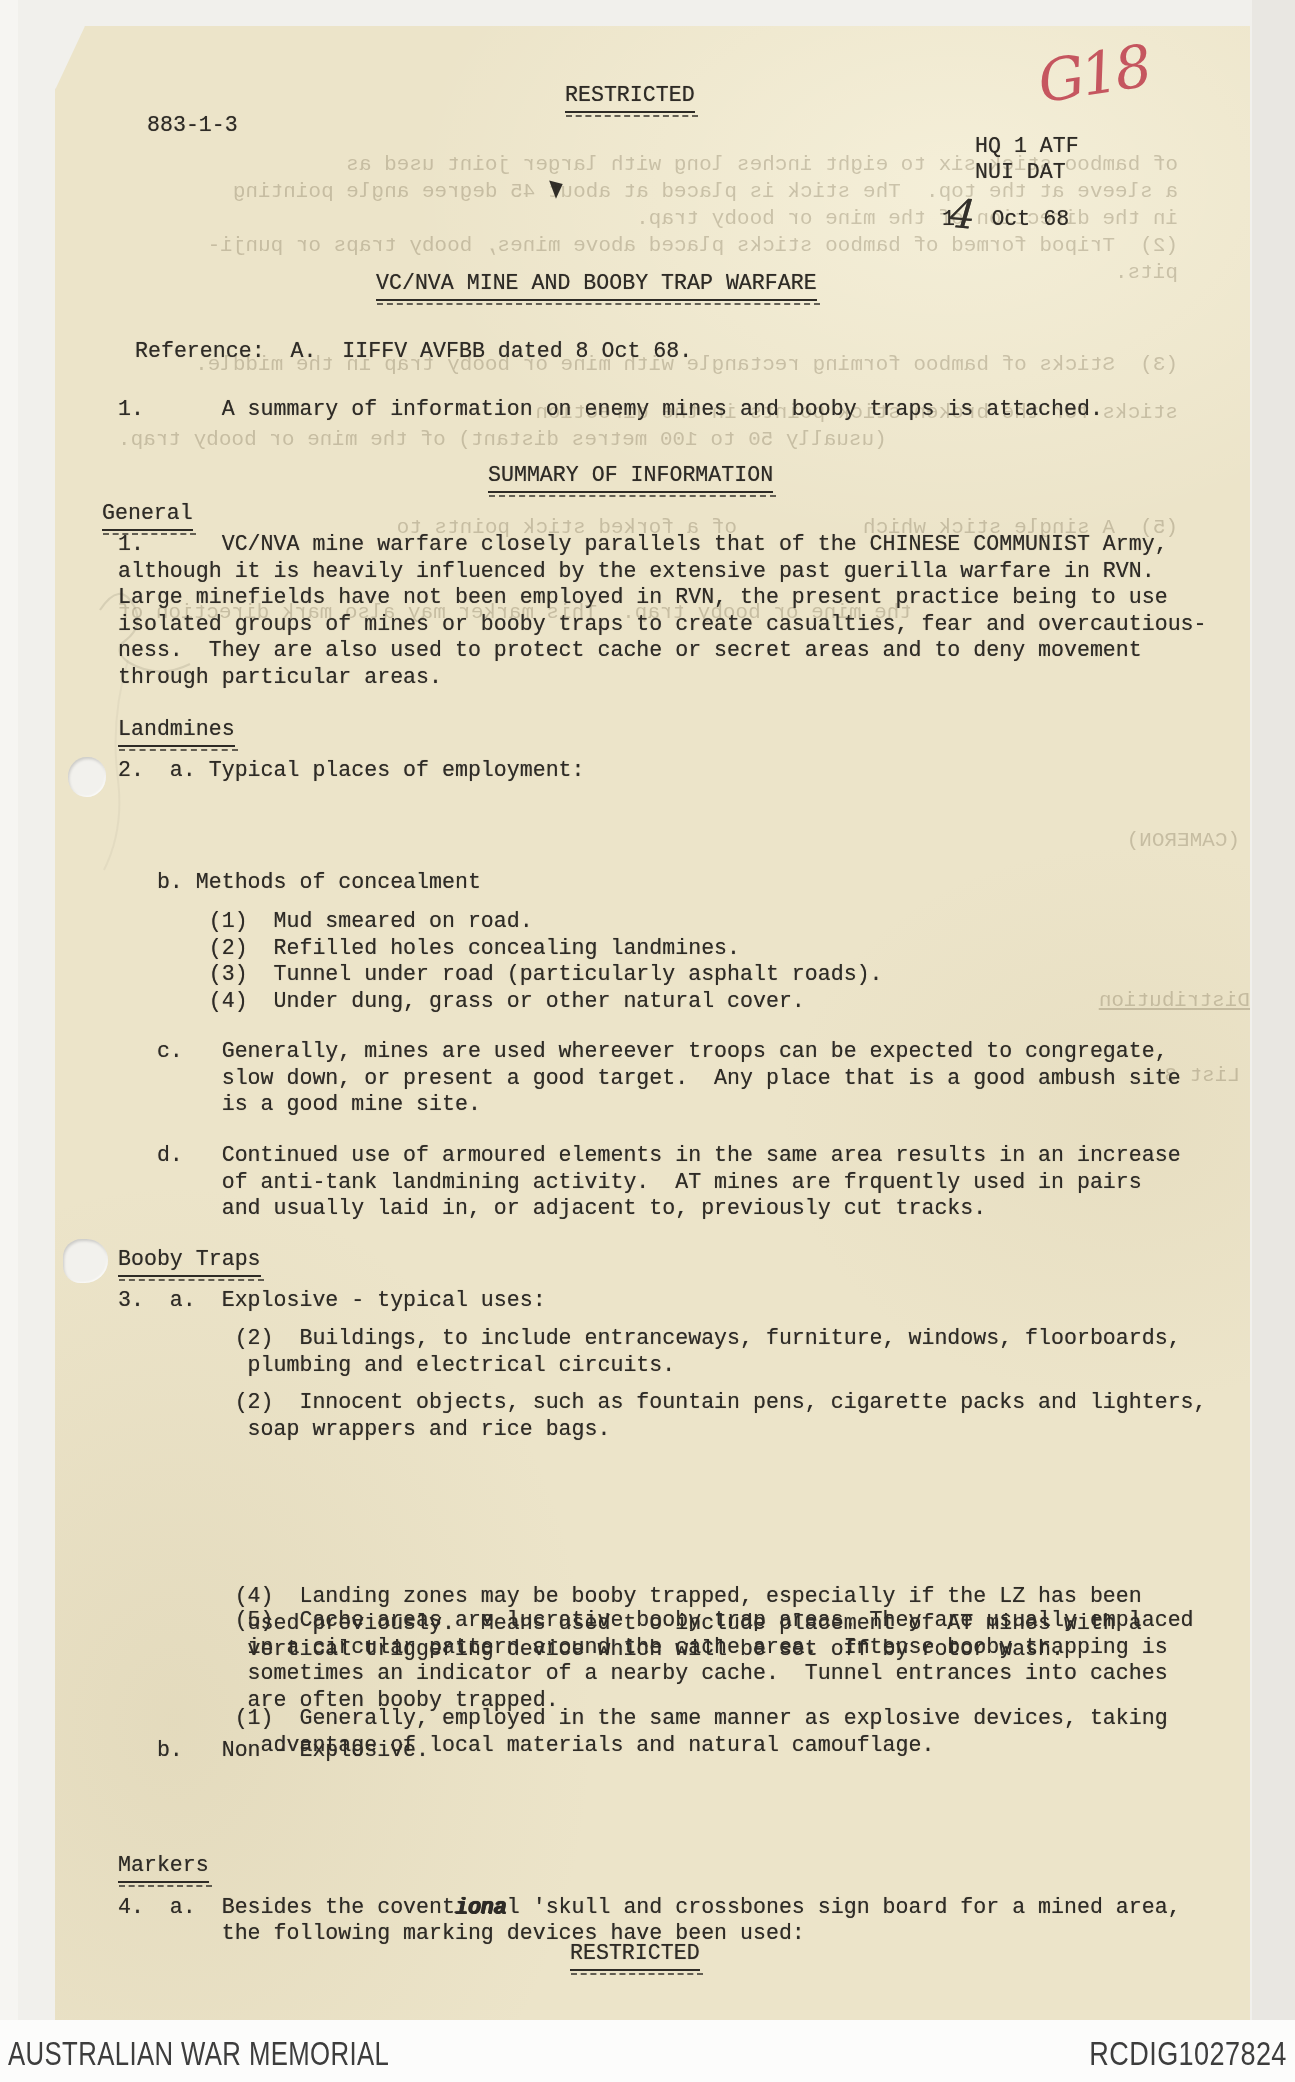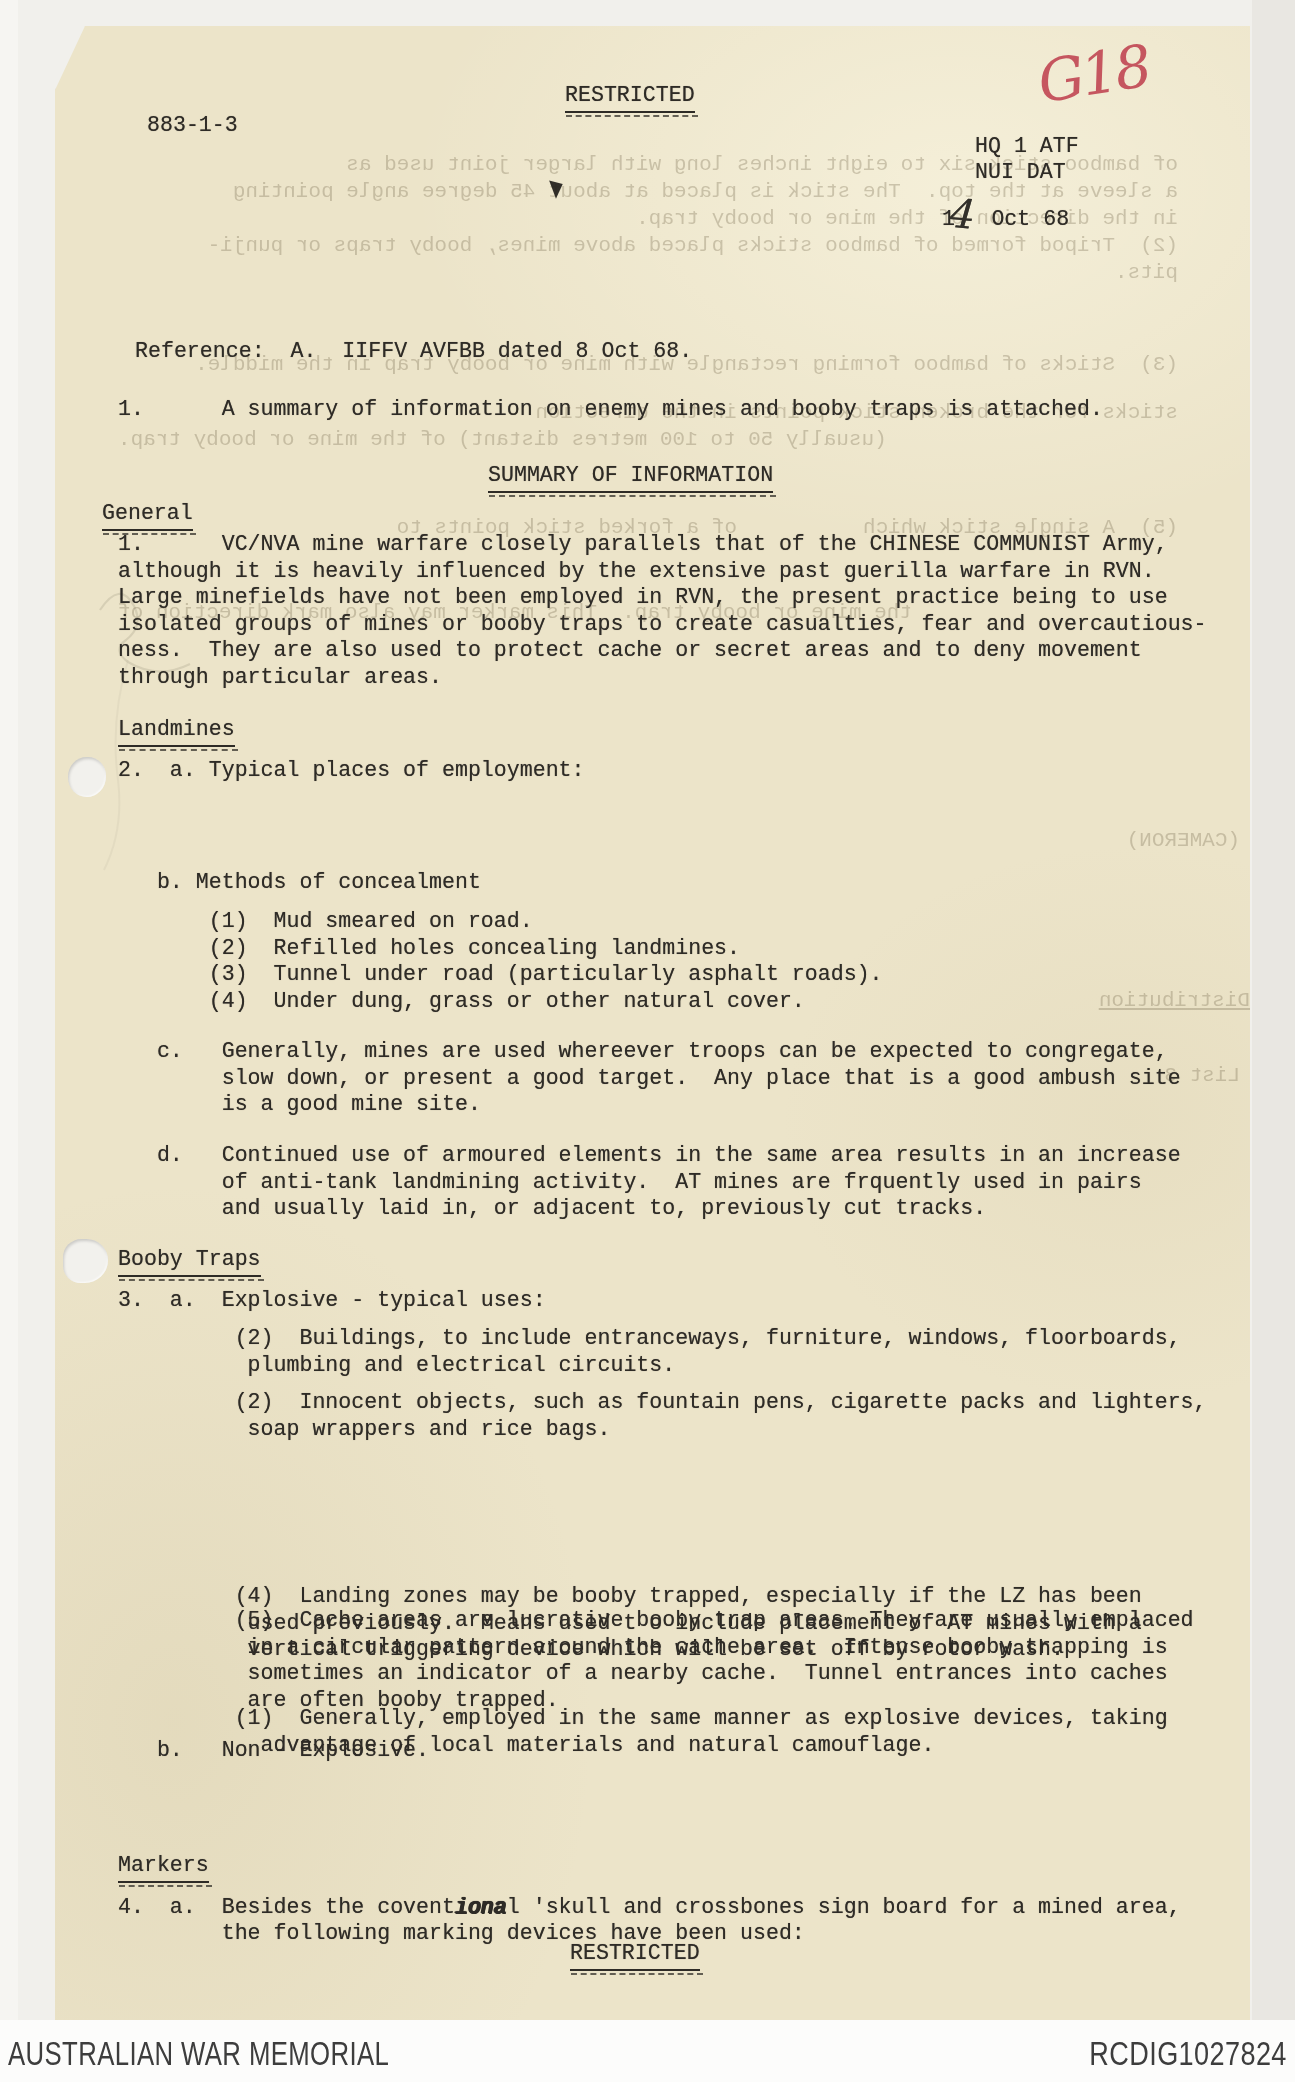--- a/index.html
+++ b/index.html
@@ -92,20 +92,21 @@
   </svg>
 
   <div class="typed" style="left:565px;top:82px"><span class="u">RESTRICTED</span></div>
   <div class="g18">G18</div>
   <div class="typed" style="left:147px;top:112px">883-1-3</div>
   <div class="typed" style="left:975px;top:133px">HQ 1 ATF</div>
   <div class="typed" style="left:975px;top:159px">NUI DAT</div>
   <div class="typed" style="left:942px;top:198px"><span>1</span><span class="hand4">4</span><span> Oct 68</span></div>
   <div class="ink-mark"></div>
 
+  <div class="typed" style="left:376px;top:270px"><span class="u">VC/NVA MINE AND BOOBY TRAP WARFARE</span></div>
   <div class="typed" style="left:135px;top:338px">Reference:  A.  IIFFV AVFBB dated 8 Oct 68.</div>
   <div class="typed" style="left:118px;top:396px">1.      A summary of information on enemy mines and booby traps is attached.</div>
 
   <div class="typed" style="left:488px;top:462px"><span class="u">SUMMARY OF INFORMATION</span></div>
   <div class="typed" style="left:102px;top:500px"><span class="u">General</span></div>
   <div class="typed" style="left:118px;top:531px">1.      VC/NVA mine warfare closely parallels that of the CHINESE COMMUNIST Army,
 although it is heavily influenced by the extensive past guerilla warfare in RVN.
 Large minefields have not been employed in RVN, the present practice being to use
 isolated groups of mines or booby traps to create casualties, fear and overcautious-
 ness.  They are also used to protect cache or secret areas and to deny movement

